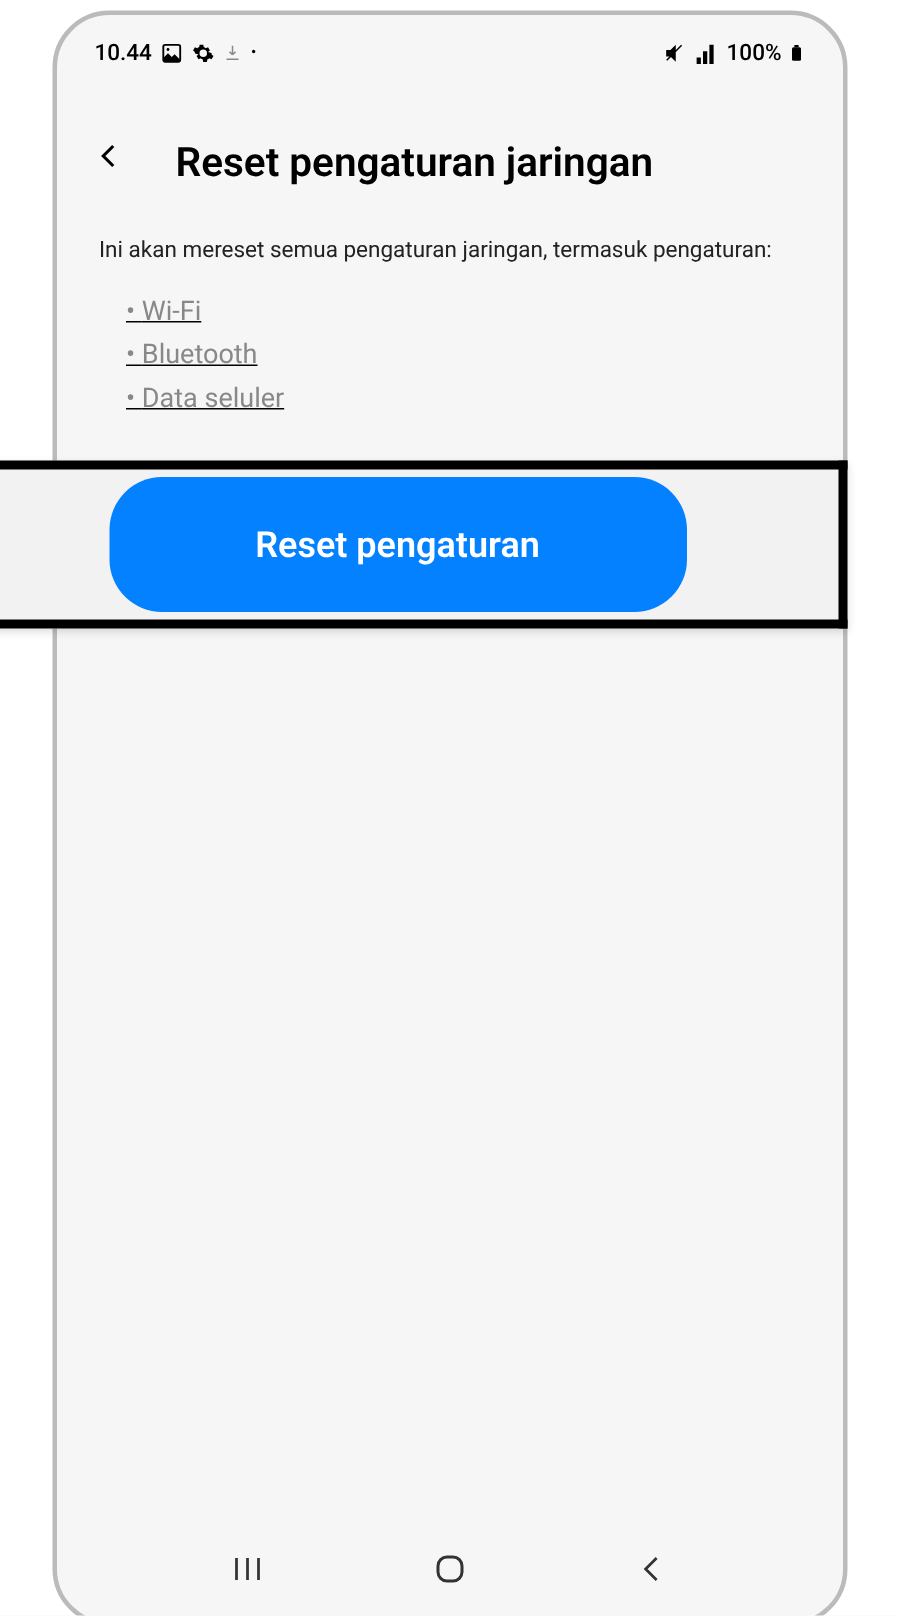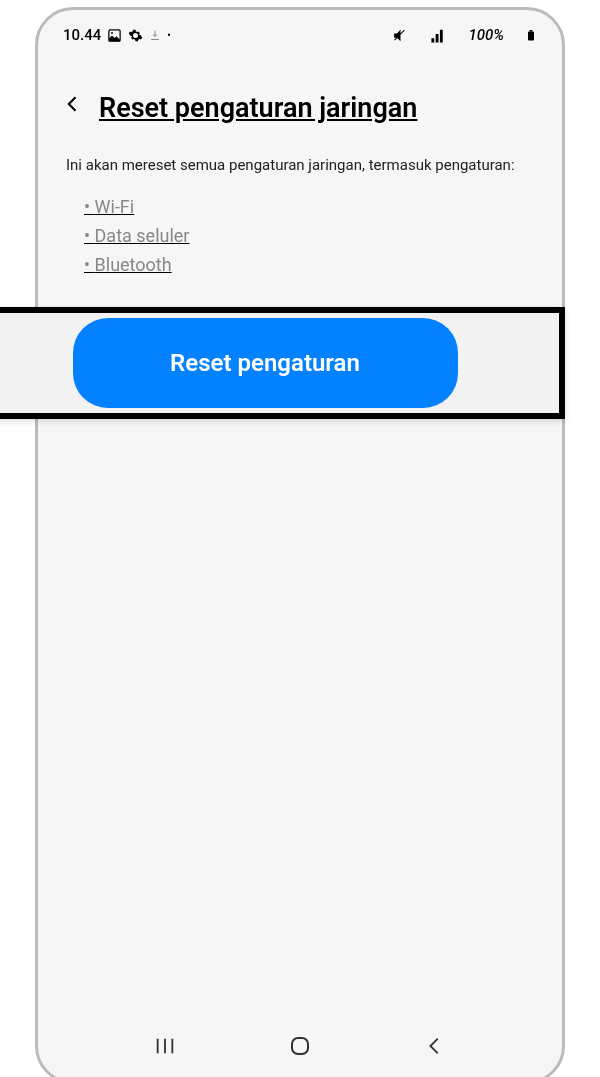--- a/index.html
+++ b/index.html
@@ -34,33 +34,31 @@
       color: #000;
       font-weight: 500;
     }
     .status-left {
       display: flex;
       align-items: center;
       gap: 6px;
     }
     .status-right {
       display: flex;
-      gap: 21px;
-      font-style: italic;
+      gap: 4px;
     }
     .status-icon {
       display: inline-flex;
       align-items: center;
     }
     .header {
       display: flex;
       align-items: center;
       padding: 40px 25px 20px;
-      gap: 16px;
-      text-decoration: underline;
+      gap: 34px;
     }
     .back-arrow {
       font-size: 30px;
       font-weight: 300;
       color: #000;
       cursor: pointer;
     }
     .page-title {
       font-size: 27px;
       font-weight: 600;
@@ -192,22 +190,22 @@
           <path d="M15 4L7 12l8 8"></path>
         </svg>
     </div>
     <div class="page-title">Reset pengaturan jaringan</div>
   </div>
 
   <div class="description">Ini akan mereset semua pengaturan jaringan, termasuk pengaturan:</div>
 
   <div class="bullet-list">
     <div class="bullet-item">• <span>Wi-Fi</span></div>
+    <div class="bullet-item">• <span>Bluetooth</span></div>
     <div class="bullet-item">• <span>Data seluler</span></div>
-    <div class="bullet-item">• <span>Bluetooth</span></div>
   </div>
 
   <div class="nav-bar">
     <div class="nav-btn">
       <svg width="22" height="22" viewBox="0 0 24 24" fill="none" stroke="#333" stroke-width="2">
           <line x1="4" y1="4" x2="4" y2="20"></line>
           <line x1="12" y1="4" x2="12" y2="20"></line>
           <line x1="20" y1="4" x2="20" y2="20"></line>
         </svg>
     </div>

